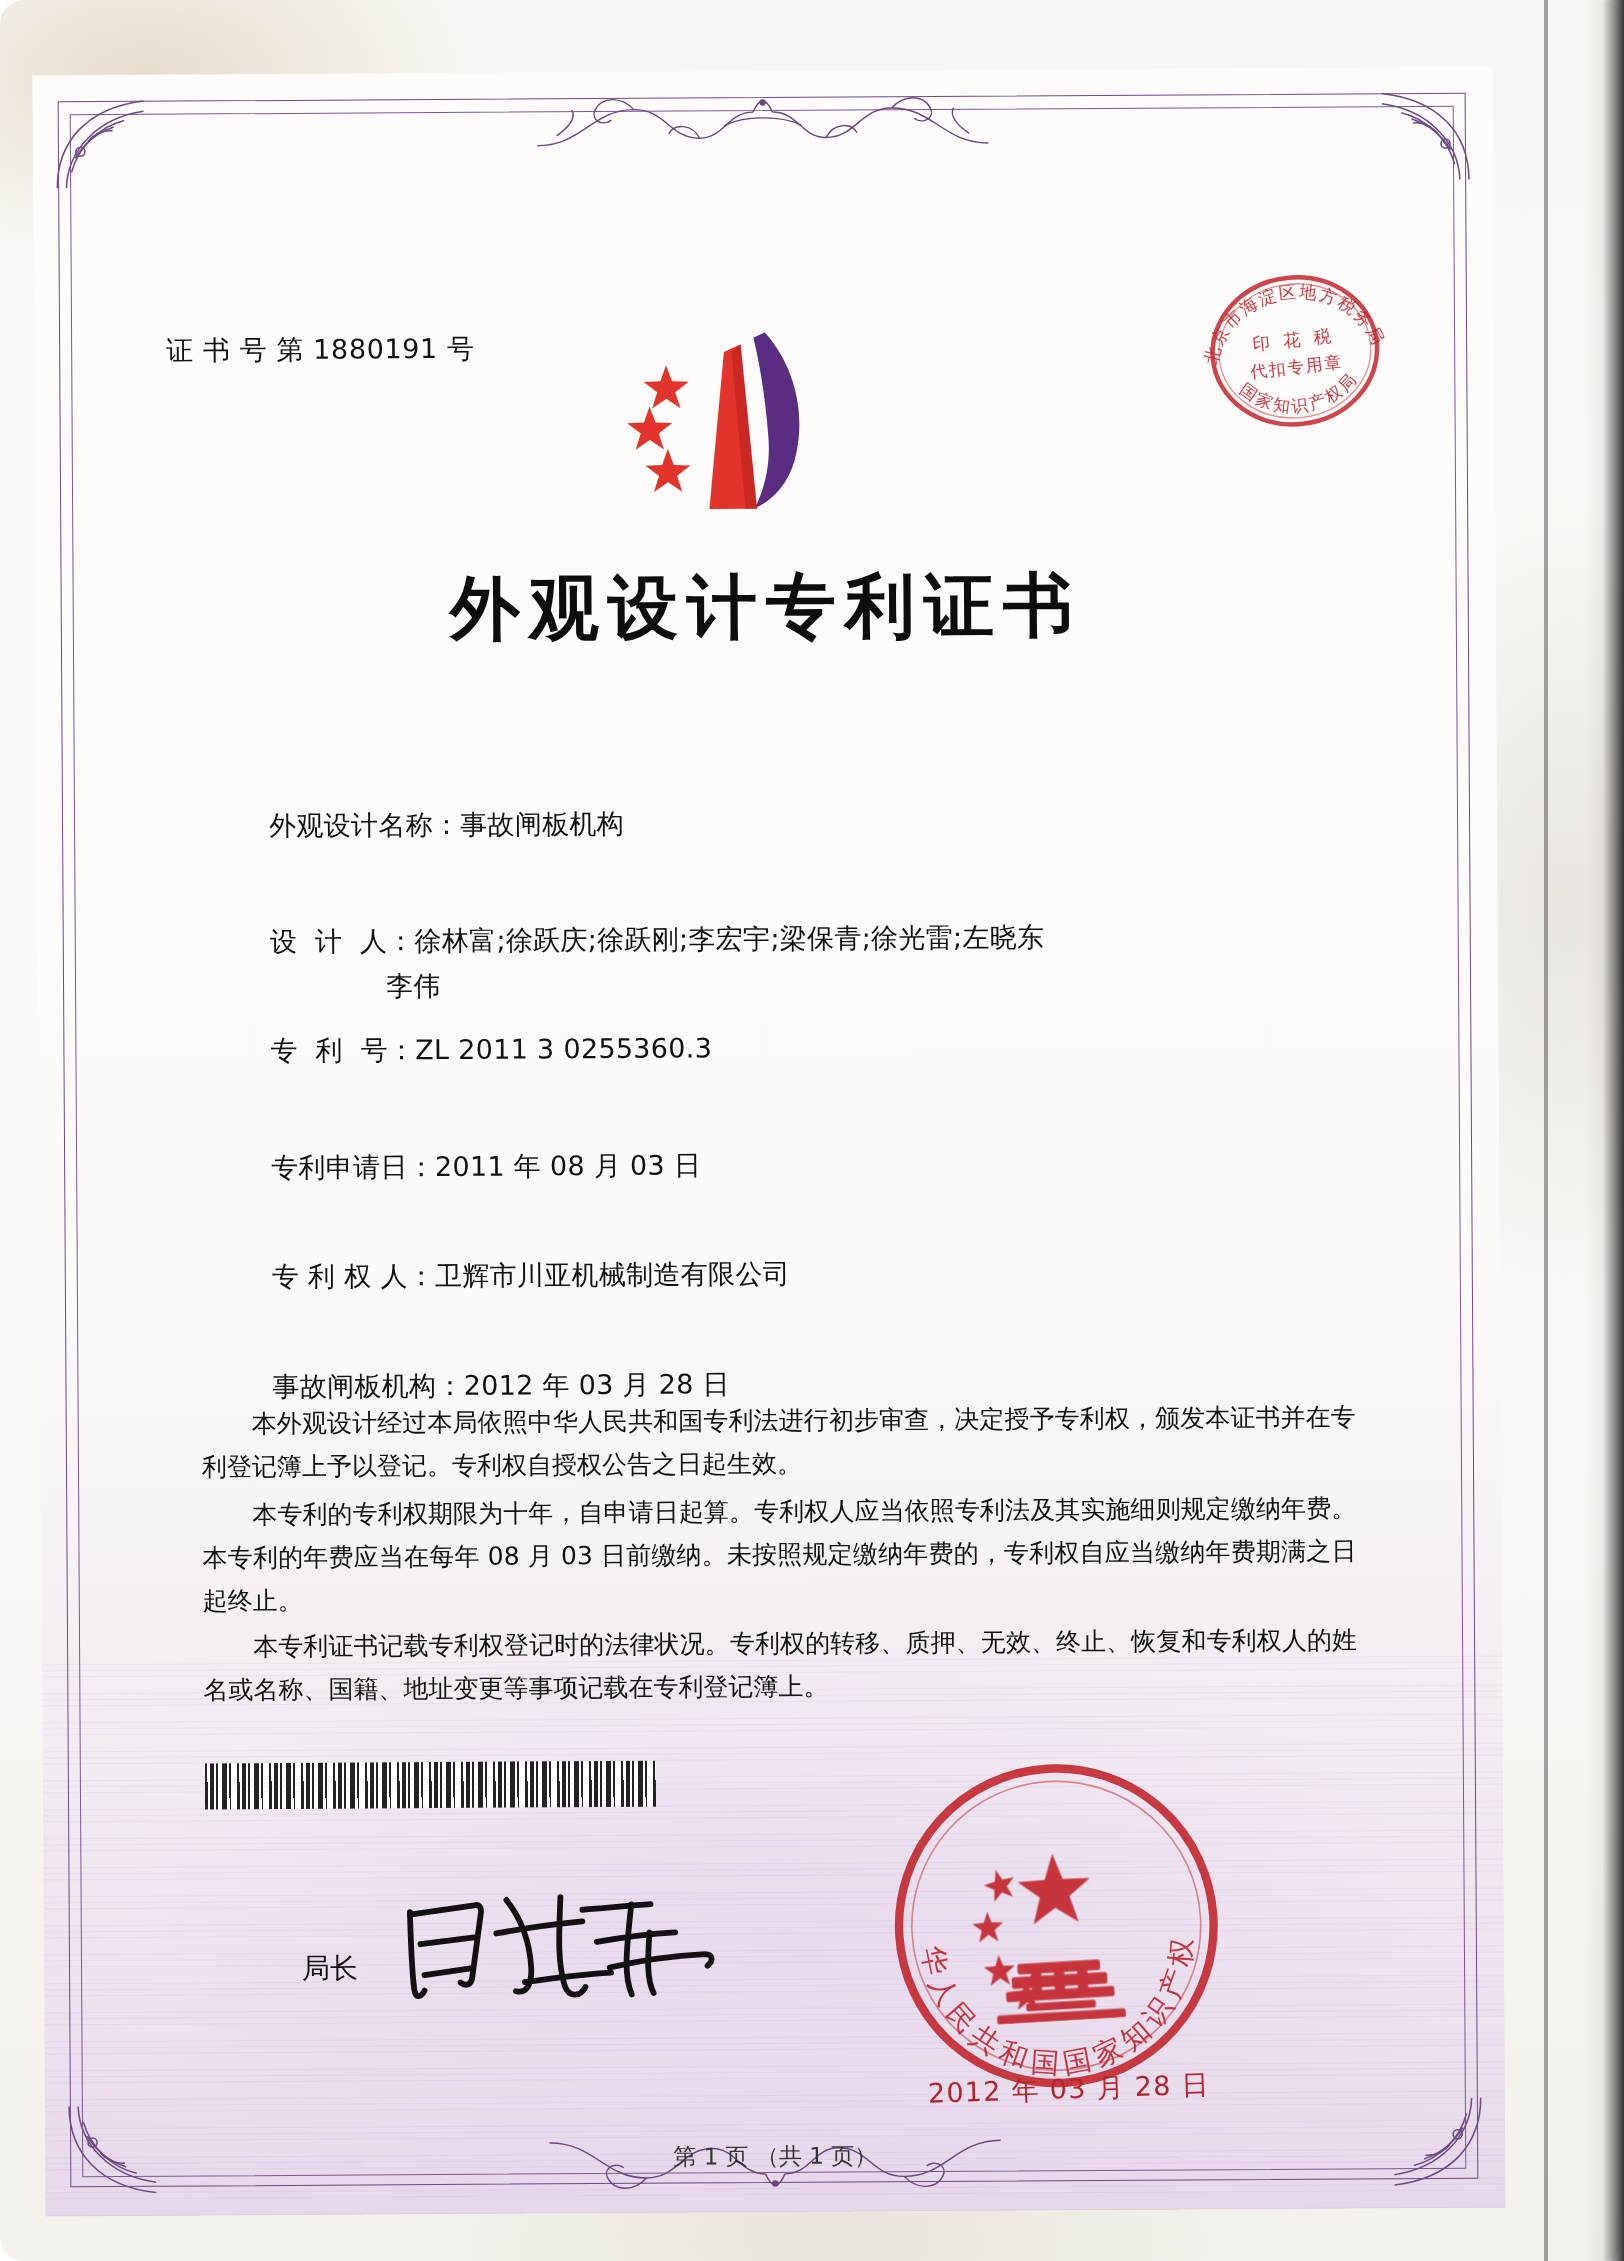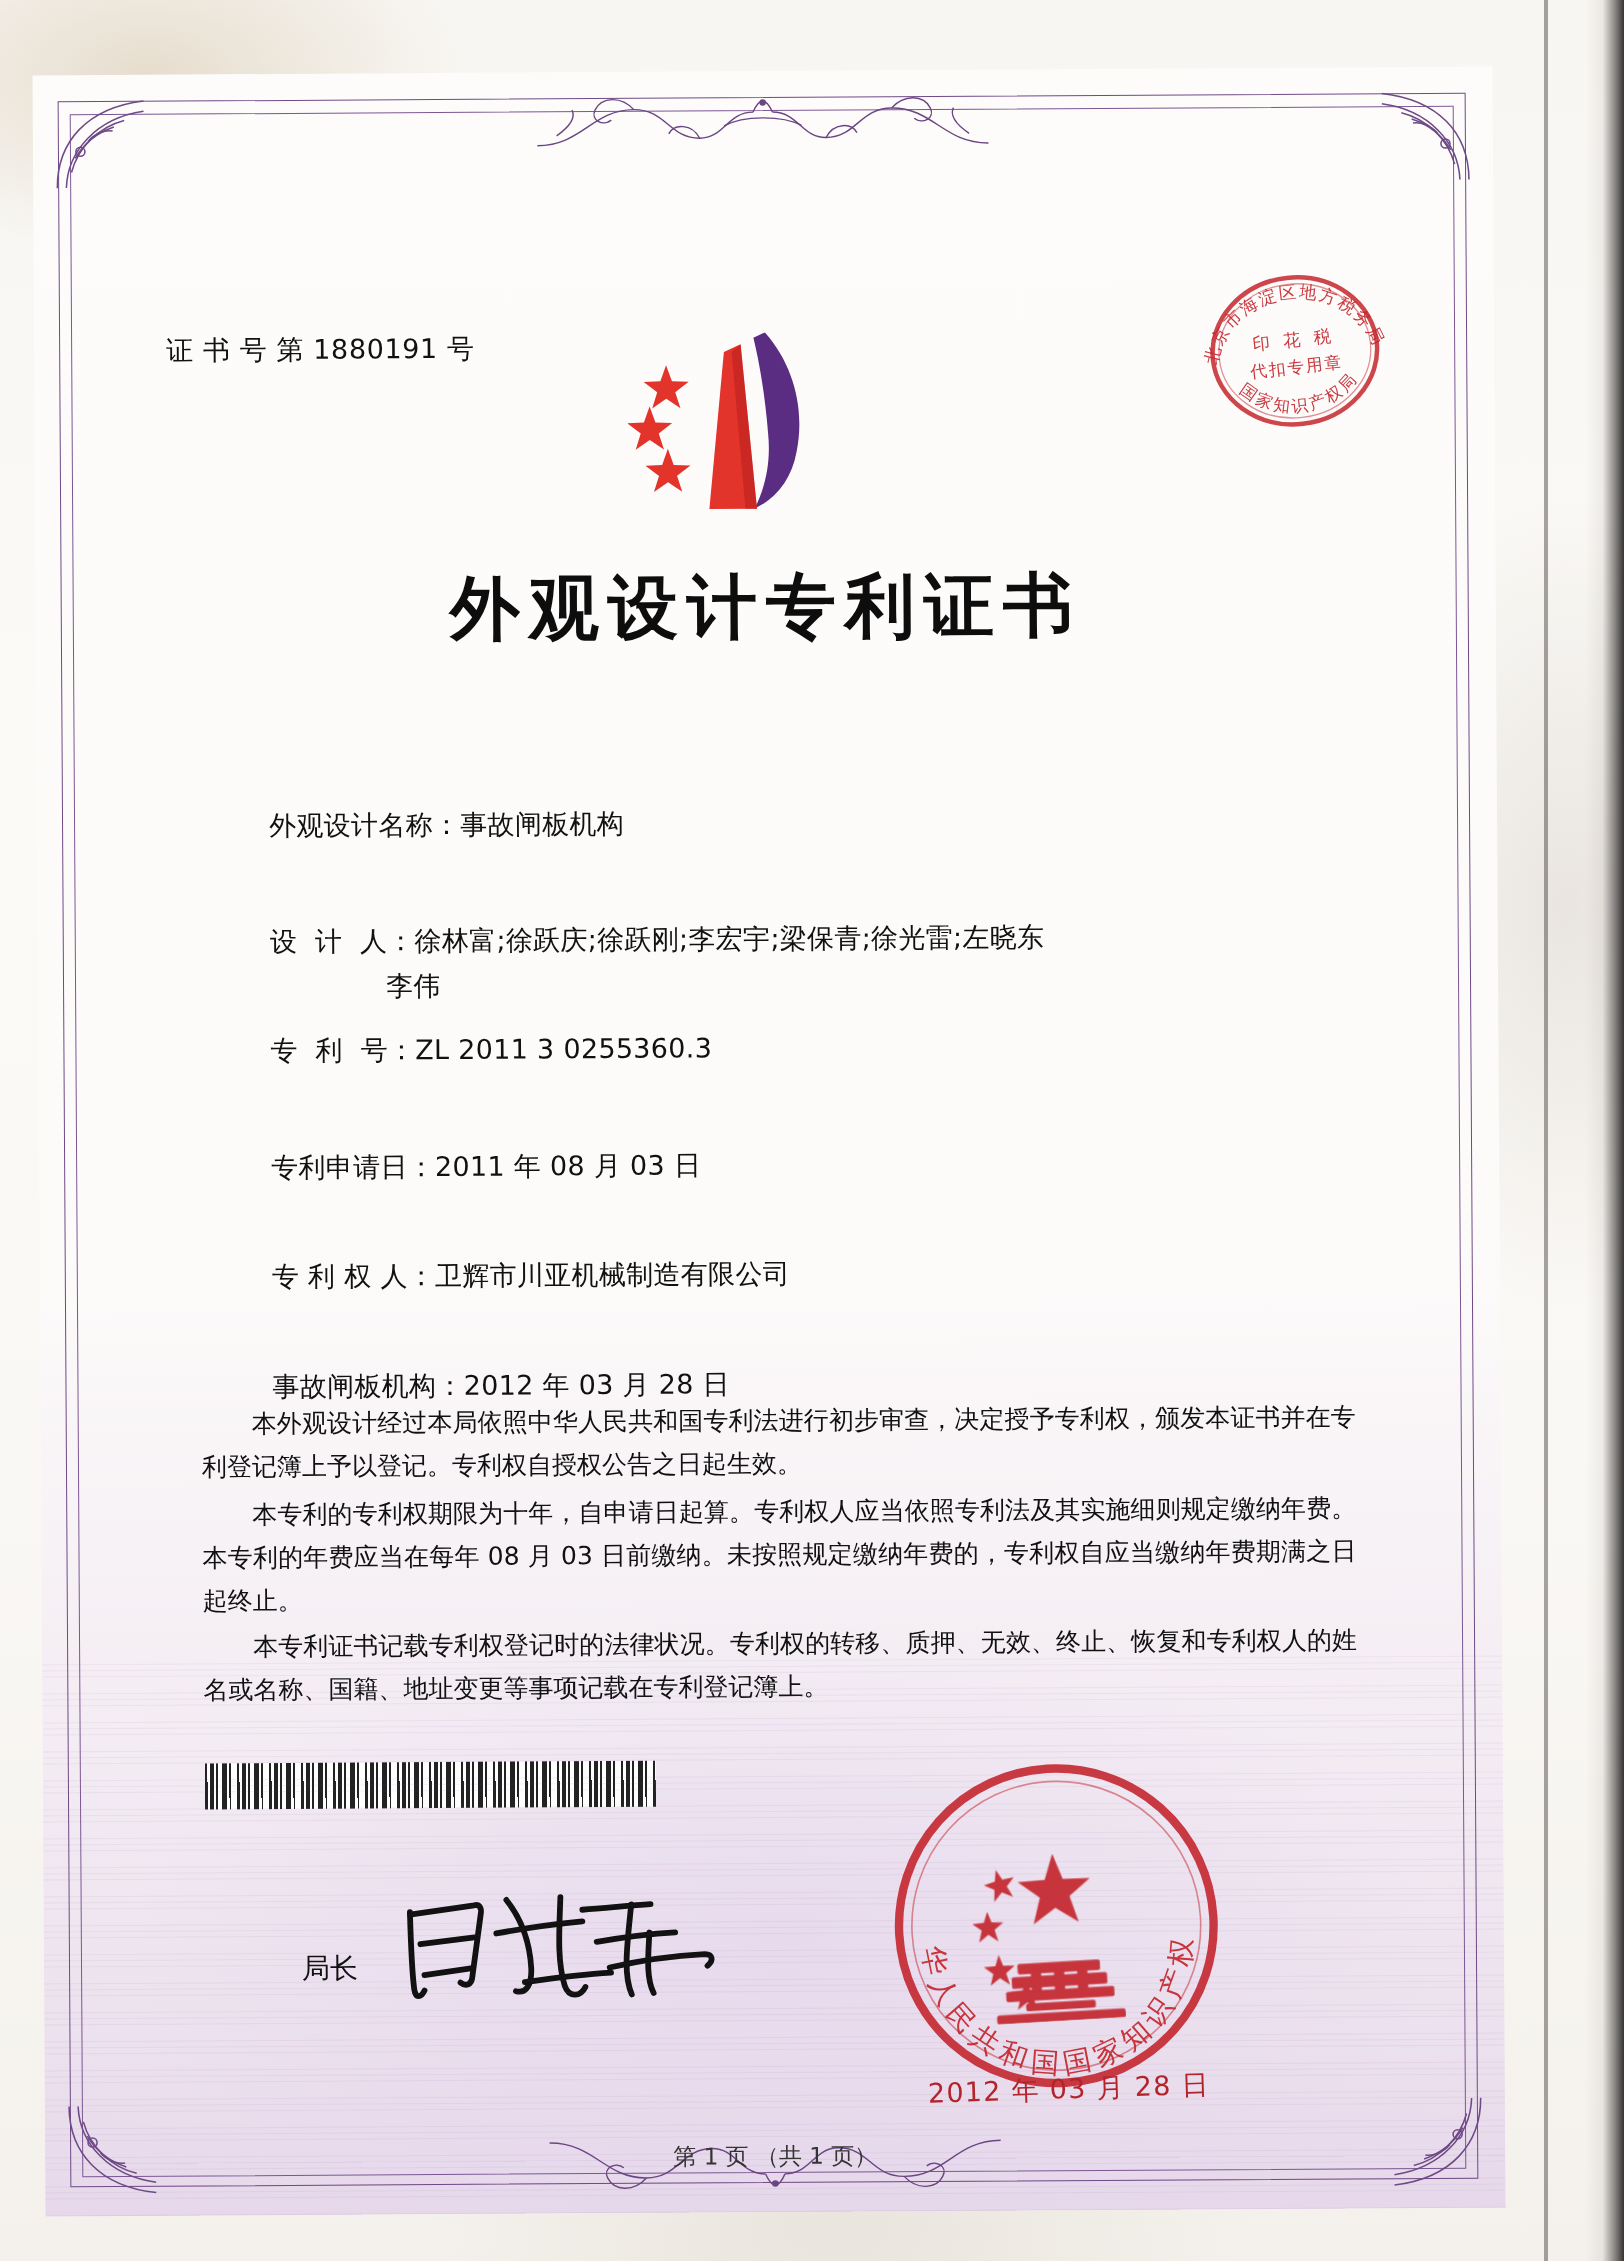--- a/index.html
+++ b/index.html
@@ -18,20 +18,21 @@
   
   #scan {
     position: absolute;
     left: 0; top: 0;
     width: 1624px; height: 2261px;
     background:
       radial-gradient(ellipse 451px 258px at 148px 77px, rgba(215,200,175,0.55) 0%, rgba(255,255,255,0) 70%),
       radial-gradient(ellipse 322px 580px at 1567px 903px, rgba(200,190,180,0.35) 0%, rgba(255,255,255,0) 70%),
       radial-gradient(ellipse 580px 322px at 838px 2224px, rgba(205,195,180,0.28) 0%, rgba(255,255,255,0) 70%),
       linear-gradient(180deg, #f8f6f2 0%, #fbfaf7 35%, #faf8f5 65%, #f4f1ec 100%);
+    border-radius: 24px;
   }
   
   #scan-edge {
     position: absolute;
     right: 0; top: 0;
     width: 39px; height: 2261px;
     background: linear-gradient(90deg, rgba(255,255,255,0) 0%, rgba(120,110,105,0.10) 45%, rgba(40,35,35,0.55) 78%, rgba(20,18,18,0.85) 100%);
   }
   #scan-edge2 {
     position: absolute;

